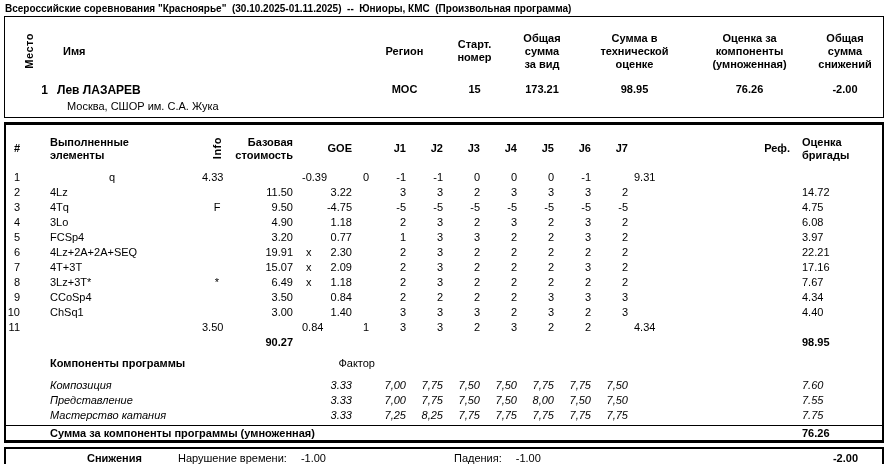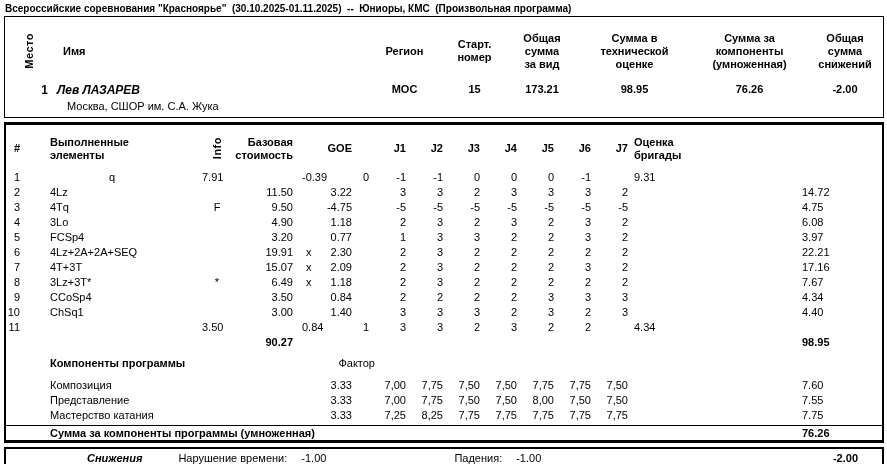--- a/index.html
+++ b/index.html
@@ -15,47 +15,47 @@
   .srow{display:grid;grid-template-columns:48px 1fr 75px 65px 70px 115px 115px 76px;font-size:11px;}
   .s-head{padding-top:5px;min-height:52px;font-weight:bold;align-items:center;line-height:13px;}
   .s-head .c{text-align:center;}
   .s-head .c-name{text-align:left;padding-left:10px;}
   .s-body{padding:3px 0 5px 0;align-items:start;}
   .s-body .c{text-align:center;font-weight:bold;}
   .vwrap{display:flex;align-items:center;justify-content:center;height:58px;}
   .vtext{writing-mode:vertical-rl;transform:rotate(180deg);letter-spacing:.5px;}
   .place-cell{text-align:right !important;padding-right:5px;font-size:12px;}
   .name-cell{text-align:left !important;}
-  .skater-name{font-size:12px;font-weight:bold;padding-left:4px;font-style:italic;}
+  .skater-name{font-size:12px;font-weight:bold;padding-left:4px;}
   .skater-club{font-size:11px;font-weight:normal;padding-left:14px;padding-top:3px;}
   
   .erow{display:grid;grid-template-columns:16px 180px 30px 70px 18px 55px repeat(7,37px) 1fr 80px;font-size:11px;align-items:center;}
   .e-head{padding-top:5px;min-height:37px;font-weight:bold;line-height:13px;align-items:center;}
   .c-num{text-align:right;padding-right:2px;}
   .c-el{text-align:left;padding-left:28px;}
   .c-info{text-align:center;}
   .c-base{text-align:right;padding-right:9px;}
   .c-x{text-align:left;padding-left:4px;}
   .c-goe{text-align:right;padding-right:23px;}
   .c-j{text-align:right;padding-right:6px;}
   .c-ref{text-align:right;padding-right:12px;}
   .c-panel{text-align:left;padding-right:24px;}
   .e-body .erow{height:15px;line-height:15px;}
   .e-rows{margin-top:3px;}
   .totals-row{height:15px;line-height:15px;font-weight:bold;}
   .comp-label-row{margin-top:6px;height:15px;line-height:15px;}
-  .comp-rows{margin-top:7px;}
+  .comp-rows{margin-top:7px;font-style:italic;}
   .name-span{grid-column:2/4;}
   .factor-span{grid-column:4/7;text-align:right;padding-right:23px;}
   .factor-head{grid-column:6/7;text-align:right;padding-left:5px;font-weight:normal;}
   .comp-total-row{margin-top:2px;border-top:1.2px solid #000;height:14px;line-height:14px;font-weight:bold;}
   .comp-total-label{grid-column:2/13;text-align:left;padding-left:28px;grid-column-start:2;grid-column-end:13;}
   
   #deductions-box{display:flex;align-items:center;height:22px;font-size:11px;}
-  .ded-label{font-weight:bold;margin-left:81px;font-style:italic;}
+  .ded-label{font-weight:bold;margin-left:81px;}
   .ded-time-label{margin-left:36px;}
   .ded-time-value{margin-left:14px;}
   .ded-falls-label{margin-left:128px;}
   .ded-falls-value{margin-left:14px;}
   .ded-total{margin-left:auto;margin-right:24px;font-weight:bold;}
 </style>
 </head>
 <body>
 
 <div class="title b">Всероссийские соревнования "Красноярье"  (30.10.2025-01.11.2025)  --  Юниоры, КМС  (Произвольная программа)</div>
@@ -70,21 +70,21 @@
     <div class="c c-name">Имя</div>
     <div class="c">Регион</div>
     <div class="c pre">Старт.
 номер</div>
     <div class="c pre">Общая
 сумма
 за вид</div>
     <div class="c pre">Сумма в
 технической
 оценке</div>
-    <div class="c pre">Сумма за
+    <div class="c pre">Оценка за
 компоненты
 (умноженная)</div>
     <div class="c pre">Общая
 сумма
 снижений</div>
   </div>
   <div class="srow s-body">
     <div class="c place-cell">1</div>
     <div class="c name-cell">
       <div class="skater-name">Лев ЛАЗАРЕВ</div>
@@ -109,30 +109,31 @@
           <span class="vtext">Info</span>
         </span>
       </div>
     <div class="c-base pre">Базовая
 стоимость</div>
     <div class="c-x"></div>
     <div class="c-goe">GOE</div>
     <span style="display:contents;">
       
     <div class="c-j">J1</div><div class="c-j">J2</div><div class="c-j">J3</div><div class="c-j">J4</div><div class="c-j">J5</div><div class="c-j">J6</div><div class="c-j">J7</div></span>
+    <div class="c-ref">Реф.</div>
     <div class="c-panel pre">Оценка
 бригады</div>
   </div>
 
   <div class="e-body e-rows">
 
       <div class="erow">
         <div class="c-num">1</div>
         <div class="c-info">q</div>
-        <div class="c-base">7.91</div>
+        <div class="c-base">4.33</div>
         <div class="c-x"></div>
         <div class="c-goe">-0.39</div>
         <div class="c-j">0</div>
         <div class="c-j">-1</div>
         <div class="c-j">-1</div>
         <div class="c-j">0</div>
         <div class="c-j">0</div>
         <div class="c-j">0</div>
         <div class="c-j">-1</div>
         <div class="c-ref"></div>

